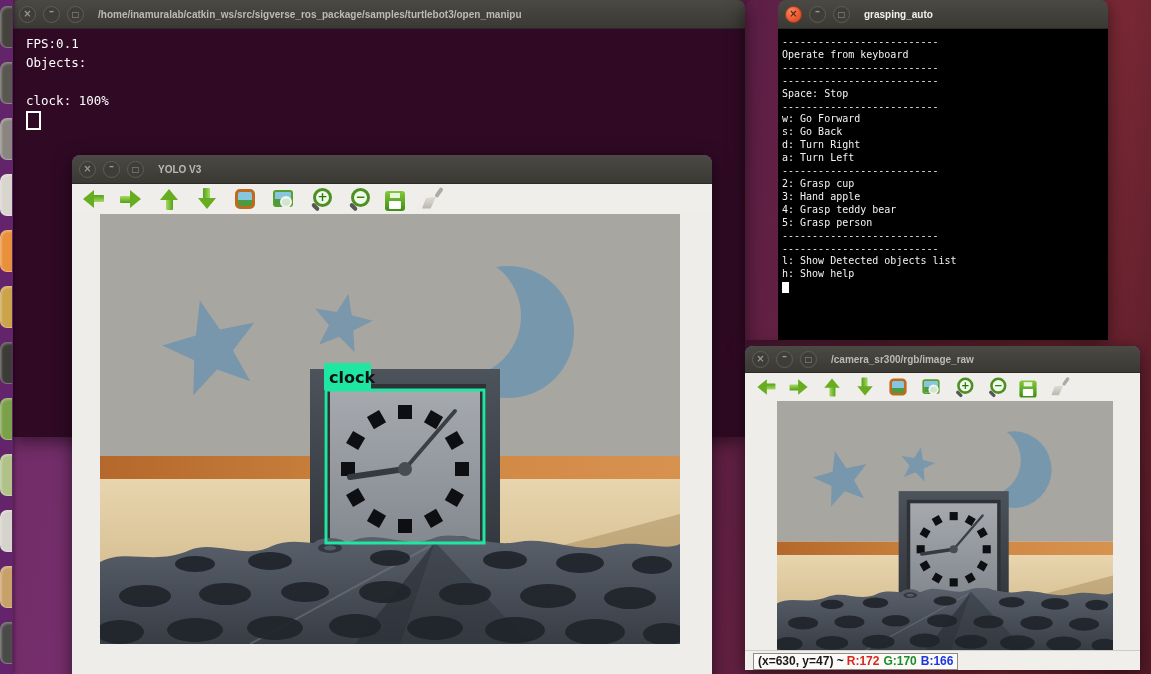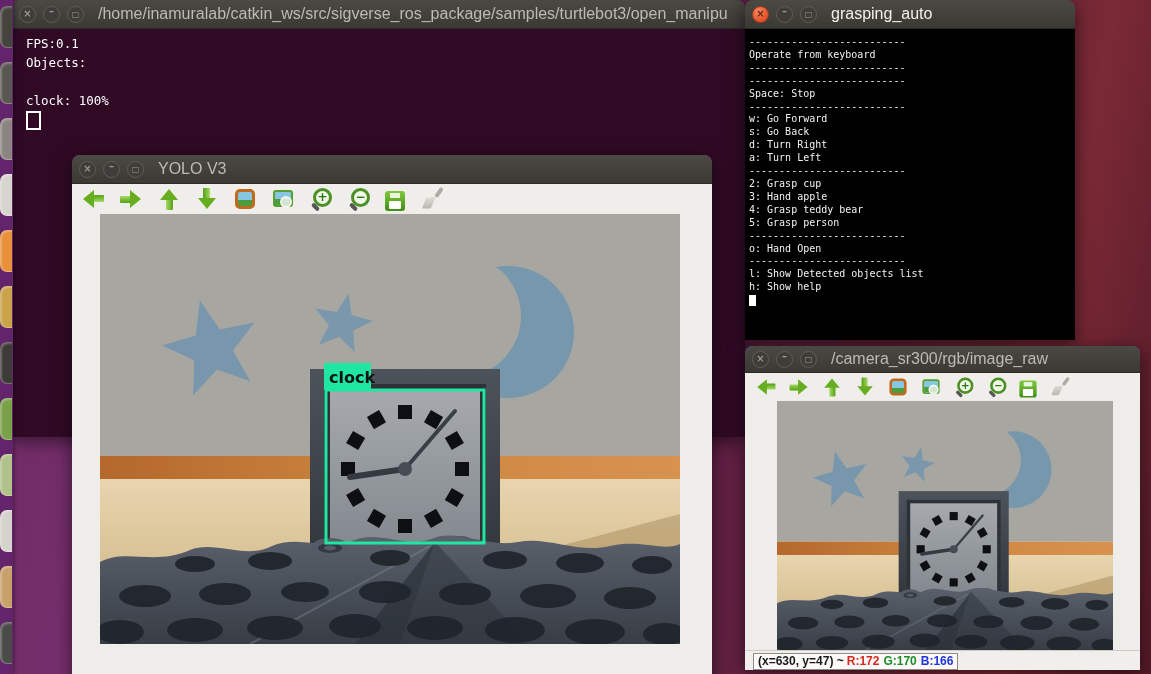--- a/index.html
+++ b/index.html
@@ -22,29 +22,29 @@
     color:#9b988f;font:bold 10px/13px "DejaVu Sans",sans-serif;text-align:center;
   }
   .wbtn.close::before{content:"\00D7";}
   .wbtn.min::before{content:"\2013";position:relative;top:-2px;}
   .wbtn.max::before{content:"\25A1";font-size:8px;}
   .wbtn.active-close{
     background:radial-gradient(circle at 35% 30%,#f6895f,#e4502a 70%);
     border-color:#a33d1c;color:#5e1f0c;
   }
   .wtitle{
-    margin-left:14px;font-weight:normal;font-size:16px;color:#bdbab3;
+    margin-left:14px;font-weight:bold;font-size:10px;color:#bdbab3;
     white-space:nowrap;overflow:hidden;
   }
   .titlebar.active .wtitle{color:#f2f0ec;}
   
   .term-body{box-sizing:border-box;color:#fff;font-family:"DejaVu Sans Mono",monospace;}
   #term-main{left:12px;top:0;width:733px;height:437px;z-index:1;}
   #term-main .term-body{background:#300a24;height:408px;padding:5px 0 0 14px;font-size:12.5px;line-height:19px;}
-  #term-grasp{left:745px;top:0;width:330px;height:340px;z-index:3;}
+  #term-grasp{left:745px;top:0;width:330px;height:340px;z-index:3;padding-left:33px;}
   #term-grasp .term-body{background:#000;height:311px;padding:7px 0 0 4px;font-size:10px;line-height:12.9px;color:#f2f2f0;}
   .tline{white-space:pre;}
   .tline:empty::before{content:"\00a0";}
   .hollow-cursor{width:11px;height:15px;border:2px solid #fff;margin-top:1px;}
   .block-cursor{display:block;width:7px;height:11px;background:#fff;margin-top:1px;}
   
   #yolo{left:72px;top:155px;width:640px;height:561px;z-index:2;background:#a21caf;}
   #camera{left:745px;top:346px;width:395px;height:324px;z-index:3;background:#3b82f6;}
   .toolbar{display:flex;align-items:center;height:29px;padding-left:9px;background:#f0eeea;border-bottom:1px solid #d7d4ce;}
   .toolbar.small{height:27px;}
@@ -302,21 +302,20 @@
           <div class="tline">w: Go Forward</div>
           <div class="tline">s: Go Back</div>
           <div class="tline">d: Turn Right</div>
           <div class="tline">a: Turn Left</div>
           <div class="tline">--------------------------</div>
           <div class="tline">2: Grasp cup</div>
           <div class="tline">3: Hand apple</div>
           <div class="tline">4: Grasp teddy bear</div>
           <div class="tline">5: Grasp person</div>
           <div class="tline">--------------------------</div>
-          <div class="tline">o: Hand Open</div>
           <div class="tline">--------------------------</div>
           <div class="tline">l: Show Detected objects list</div>
           <div class="tline">h: Show help</div>
         </div>
       <span class="block-cursor"></span>
     </div>
   </section>
 
   <section class="window" id="camera">
     <div class="titlebar small">

